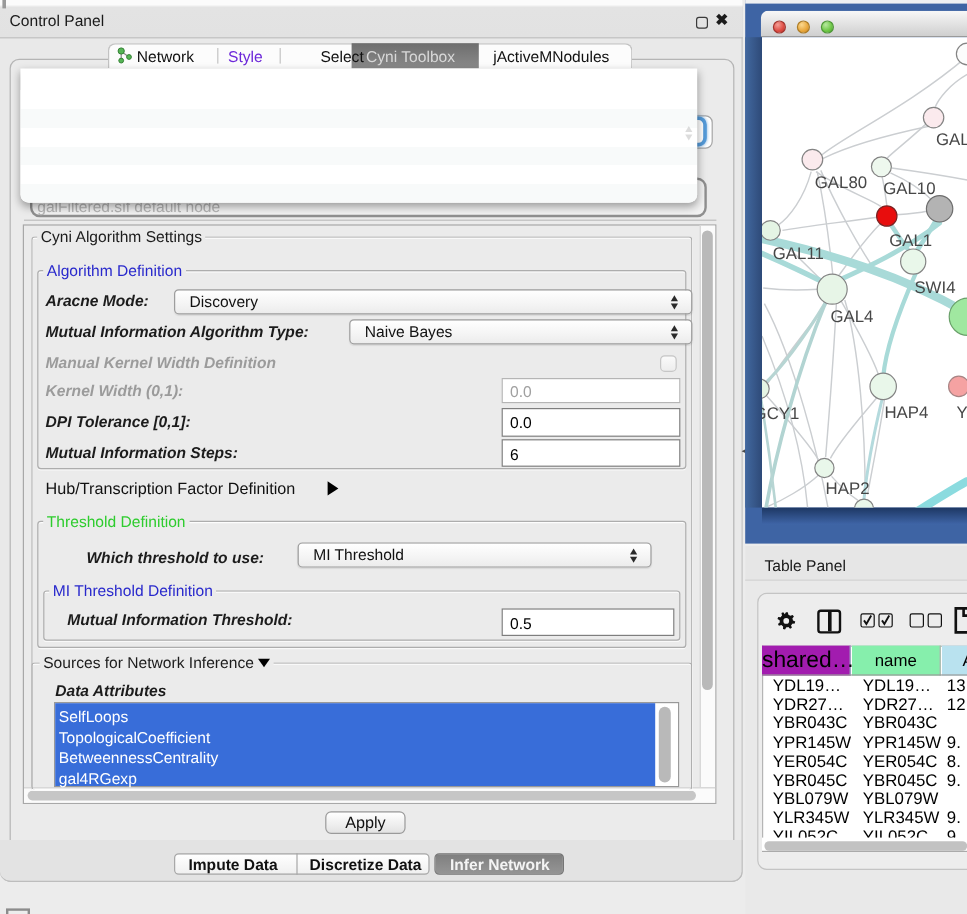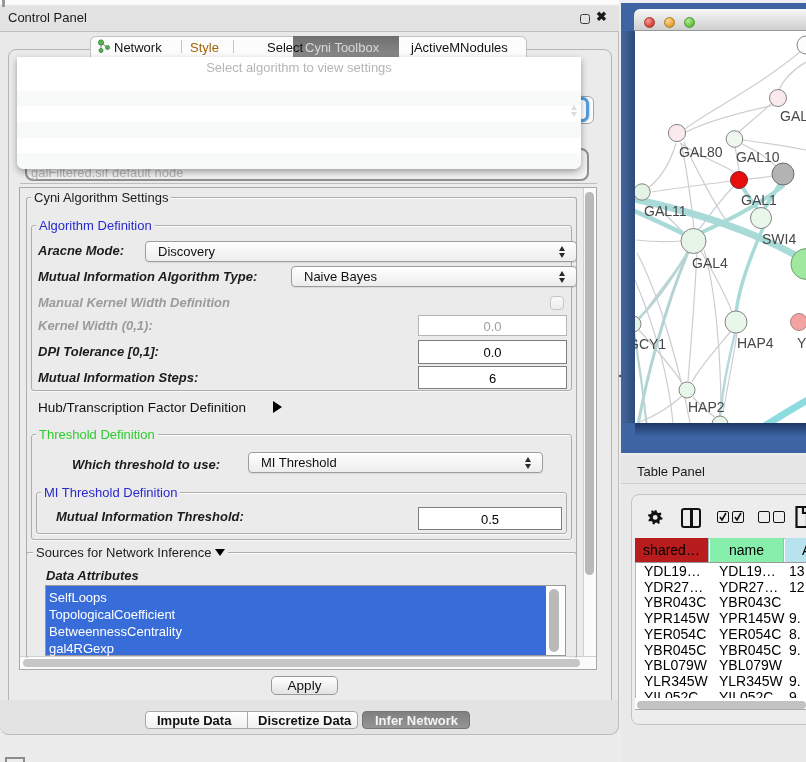--- a/index.html
+++ b/index.html
@@ -11,21 +11,21 @@
 .dis { color:#9b9b9b !important; }
 .combo { position:absolute; border:1px solid #9d9d9d; border-radius:4px;
   background:linear-gradient(#ffffff,#f4f4f4 60%,#ececec); font-size:13px; color:#111;
   line-height:19px; padding-left:12px; white-space:nowrap; box-shadow:0 1px 1px rgba(0,0,0,0.08);margin-left:11px;}
 .spin { position:absolute; right:10px; top:50%; margin-top:-7px; width:7px; height:14px; }
 .spin:before { content:""; position:absolute; left:0; top:1px; border-left:3.5px solid transparent;
   border-right:3.5px solid transparent; border-bottom:5px solid #2a2a2a; }
 .spin:after { content:""; position:absolute; left:0; bottom:1px; border-left:3.5px solid transparent;
   border-right:3.5px solid transparent; border-top:5px solid #2a2a2a; }
 .field { position:absolute; background:#fff; border:1px solid #7e7e7e; font-size:13px;
-  color:#000; text-align:center; padding:0 6px; line-height:21px; }
+  color:#000; text-align:left; padding:0 6px; line-height:21px; }
 .fieldset { position:absolute; border:1px solid #adadad; border-radius:3px; box-shadow:inset 0 1px 0 rgba(255,255,255,0.9), 0 1px 0 rgba(255,255,255,0.7); }
 .leg { position:absolute; top:-8px; left:4px; background:#ebebeb; padding:0 3px; font-size:13px; white-space:nowrap; }
 </style>
 </head>
 <body>
 
 <div class="abs" id="cpwin" style="left:0;top:0;width:619px;height:735px;background:#e9e9e9;
   border:1px solid #bdbdbd;border-left:none;border-radius:0 0 9px 9px;"></div>
 
 <div class="abs" style="left:0;top:0;width:619px;height:32px;background:linear-gradient(#fbfbfb,#fbfbfb 4px,#e3e3e3 6px,#e2e2e2);border-bottom:1px solid #bfbfbf;"></div>
@@ -42,21 +42,21 @@
 <div class="abs" style="left:233px;top:40px;width:1px;height:13px;background:#c4c4c4;"></div>
 <div class="abs" style="left:293px;top:36px;width:106px;height:21px;background:linear-gradient(#6e6e6e,#8a8a8a);"></div>
 <svg class="abs" style="left:97px;top:39px;" width="15" height="15" viewBox="0 0 15 15">
   <line x1="4" y1="4" x2="10" y2="8" stroke="#888" stroke-width="1"></line>
   <line x1="4" y1="4" x2="4" y2="11" stroke="#888" stroke-width="1"></line>
   <circle cx="4" cy="3.5" r="2.6" fill="#55b555" stroke="#2f7d2f" stroke-width="0.8"></circle>
   <circle cx="10.5" cy="8.5" r="2" fill="#55b555" stroke="#2f7d2f" stroke-width="0.8"></circle>
   <circle cx="4" cy="11.5" r="2" fill="#55b555" stroke="#2f7d2f" stroke-width="0.8"></circle>
 </svg>
 <div class="abs" style="left:114px;top:40px;font-size:13px;color:#111;">Network</div>
-<div class="abs" style="left:190px;top:40px;font-size:13px;color:#a16207;">Style</div>
+<div class="abs" style="left:190px;top:40px;font-size:13px;color:#6d28d9;">Style</div>
 <div class="abs" style="left:243px;top:40px;font-size:13px;color:#111;margin-left:24px;">Select</div>
 <div class="abs" style="left:305px;top:40px;font-size:13px;color:#d8d8d8;">Cyni Toolbox</div>
 <div class="abs" style="left:411px;top:40px;font-size:13px;color:#111;">jActiveMNodules</div>
 
 <div class="abs" style="left:25px;top:96px;width:569px;height:28px;border:1px solid #a5a5a5;border-radius:6px;background:#fff;"></div>
 <div class="abs" style="left:574px;top:97px;width:15px;height:25px;border:3px solid #549ad8;border-radius:7px;background:#fff;box-shadow:0 0 3px rgba(80,150,215,0.8);"></div>
 <div class="abs" style="left:25px;top:148px;width:564px;height:33px;border:2px solid #8f8f8f;border-radius:8px;background:#f2f2f2;"></div>
 <div class="abs" style="left:31px;top:165px;font-size:13px;color:#b4b4b4;">galFiltered.sif default node</div>
 <div class="abs" style="left:20px;top:183px;width:577px;height:1px;background:#bdbdbd;"></div>
 
@@ -121,21 +121,20 @@
 <div class="abs" style="left:258px;top:713px;font-size:13px;font-weight:bold;color:#111;">Discretize Data</div>
 <div class="abs" style="left:362px;top:711px;width:108px;height:18px;background:linear-gradient(#7f7f7f,#959595);border:1px solid #767676;border-radius:4px;"></div>
 <div class="abs" style="left:375px;top:713px;font-size:13px;font-weight:bold;color:#f4f4f4;">Infer Network</div>
 
 <div class="abs" style="left:17px;top:57px;width:564px;height:112px;background:#fff;border-radius:0 0 7px 7px;box-shadow:0 3px 7px rgba(0,0,0,0.35);overflow:hidden;">
   <div style="position:absolute;left:0;top:18px;width:100%;height:94px;background:repeating-linear-gradient(180deg,#ffffff 0 15.7px,#f8fafa 15.7px 31.4px);"></div>
   <div style="position:absolute;right:3px;top:47px;width:7px;height:14px;opacity:0.5;">
     <div style="position:absolute;left:0;top:1px;border-left:3.5px solid transparent;border-right:3.5px solid transparent;border-bottom:5px solid #bbb;"></div>
     <div style="position:absolute;left:0;bottom:1px;border-left:3.5px solid transparent;border-right:3.5px solid transparent;border-top:5px solid #bbb;"></div>
   </div>
-  <div style="position:absolute;left:0;top:3px;width:100%;text-align:center;font-size:13px;color:#b5b5b5;">Select algorithm to view settings</div>
 </div>
 
 <div class="abs" style="left:5px;top:757px;width:20px;height:10px;border:2px solid #8c8c8c;background:#ededed;"></div>
 
 <div class="abs" style="left:617.5px;top:373.5px;width:0;height:0;border-top:2.5px solid transparent;border-bottom:2.5px solid transparent;border-right:4px solid #4a4a4a;"></div>
 
 <div class="abs" style="left:621px;top:0;width:185px;height:453px;background:#3e64a4;"></div>
 <div class="abs" style="left:621px;top:0;width:185px;height:2.5px;background:#eef0f3;"></div>
 
 <div class="abs" style="left:621px;top:31px;width:14px;height:392px;background:linear-gradient(90deg,#42689f,#2e4a78);"></div>
@@ -241,21 +240,21 @@
   <path d="M3,6 L5,9 L9,2" fill="none" stroke="#111" stroke-width="1.6"></path>
   <path d="M18,6 L20,9 L24,2" fill="none" stroke="#111" stroke-width="1.6"></path>
 </svg>
 <div class="abs" style="left:758px;top:511px;width:12px;height:12px;border:1.5px solid #111;border-radius:2px;"></div>
 <div class="abs" style="left:773px;top:511px;width:12px;height:12px;border:1.5px solid #111;border-radius:2px;"></div>
 <svg class="abs" style="left:795px;top:505px;" width="11" height="24" viewBox="0 0 11 24">
   <path d="M1.5,2 L12,2 L12,22 L1.5,22 Z M8,2 L8,8 L14,8" fill="none" stroke="#111" stroke-width="2.2"></path>
 </svg>
 
 <div class="abs" style="left:635px;top:538px;width:171px;height:172px;background:#fff;border:1px solid #b5b5b5;border-right:none;"></div>
-<div class="abs" style="left:635px;top:538px;width:74px;height:25px;background:#b91c1c;border-right:1px solid #9fb9c4;text-align:center;font-size:14px;color:#000;line-height:25px;">shared…</div>
+<div class="abs" style="left:635px;top:538px;width:74px;height:25px;background:#a21caf;border-right:1px solid #9fb9c4;text-align:center;font-size:19px;color:#000;line-height:25px;">shared…</div>
 <div class="abs" style="left:710px;top:538px;width:74px;height:25px;background:#86efac;border-right:1px solid #b1b1b1;text-align:center;font-size:14px;color:#000;line-height:25px;">name</div>
 <div class="abs" style="left:785px;top:538px;width:21px;height:25px;background:#b9e2ef;font-size:14px;color:#000;line-height:25px;padding-left:17px;overflow:hidden;">A</div>
 <div class="abs" style="left:635px;top:562px;width:171px;height:1px;background:#9a9a9a;"></div>
 <div class="abs" style="left:644px;top:564px;font-size:14px;color:#000;line-height:15.7px;">
 YDL19…<br>YDR27…<br>YBR043C<br>YPR145W<br>YER054C<br>YBR045C<br>YBL079W<br>YLR345W<br>YIL052C</div>
 <div class="abs" style="left:719px;top:564px;font-size:14px;color:#000;line-height:15.7px;">
 YDL19…<br>YDR27…<br>YBR043C<br>YPR145W<br>YER054C<br>YBR045C<br>YBL079W<br>YLR345W<br>YIL052C</div>
 <div class="abs" style="left:789px;top:564px;font-size:14px;color:#000;line-height:15.7px;">
 13<br>12<br><br>9.<br>8.<br>9.<br><br>9.<br>9.</div>
 <div class="abs" style="left:635px;top:698px;width:171px;height:12px;background:#fff;"></div>

